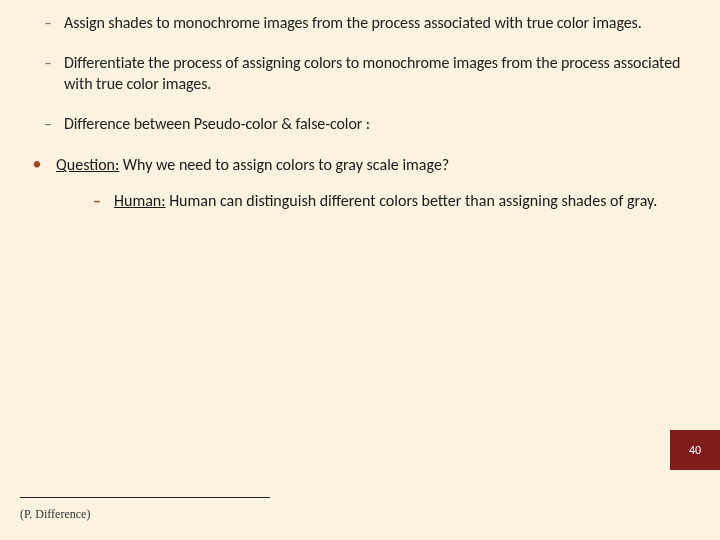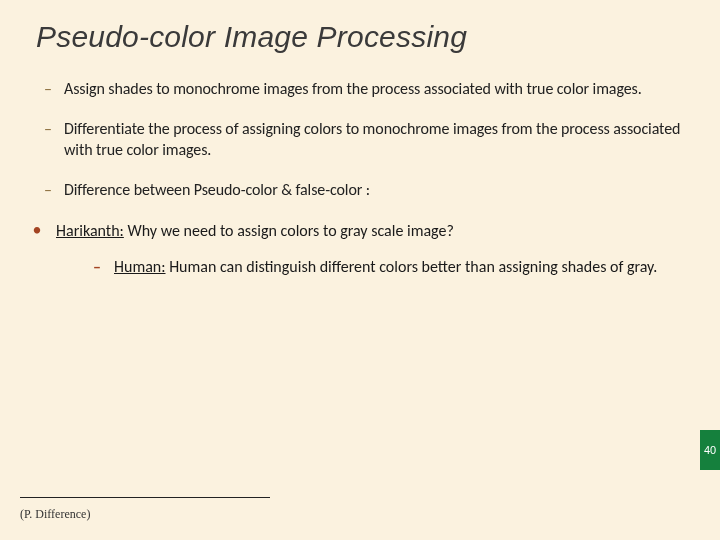--- a/index.html
+++ b/index.html
@@ -93,36 +93,35 @@
     bottom: 18px;
     font-size: 12px;
     font-family: "Times New Roman", serif;
     color: #333;
   }
   .pagenum {
     position: absolute;
     right: 0;
     top: 430px;
     height: 40px;
-    width: 20px;
-    background: #15803d;
+    width: 50px;
+    background: #7f1d1d;
     color: #fff;
     font-size: 11px;
     display: flex;
     align-items: center;
     justify-content: center;
     font-family: Arial, sans-serif;
   }
 </style>
 </head>
 <body>
 
 <div class="slide">
 
-  <h1 class="title">Pseudo-color Image Processing</h1>
 
   <div class="dash-item">
     <span class="dash">–</span>
     <span class="body">
       <span>Assign shades to monochrome images from the process associated with </span><span class="bold">true color images.</span>
     </span>
   </div>
 
   <div class="dash-item">
     <span class="dash">–</span>
@@ -133,21 +132,21 @@
 
   <div class="dash-item">
     <span class="dash">–</span>
     <span class="body bold">Difference between Pseudo-color  &amp; false-color :</span>
   </div>
 
 
   <div class="bullet">
     <span class="dot">•</span>
     <span class="body">
-      <span class="bold underline">Harikanth:</span><span> Why we need to assign colors to gray scale image?</span>
+      <span class="bold underline">Question:</span><span> Why we need to assign colors to gray scale image?</span>
     </span>
   </div>
 
   <div class="answer">
     <span class="dash">–</span>
     <span class="body">
       <span class="underline">Human:</span><span> Human can distinguish different colors better than assigning shades of gray.</span>
     </span>
   </div>
 

